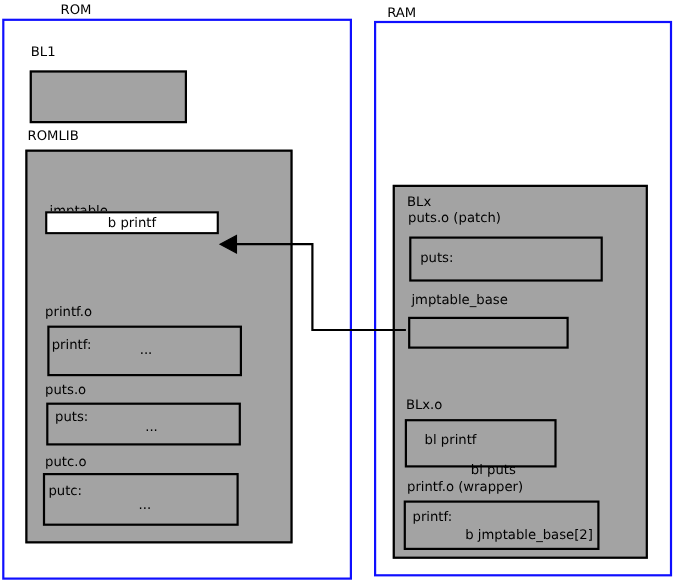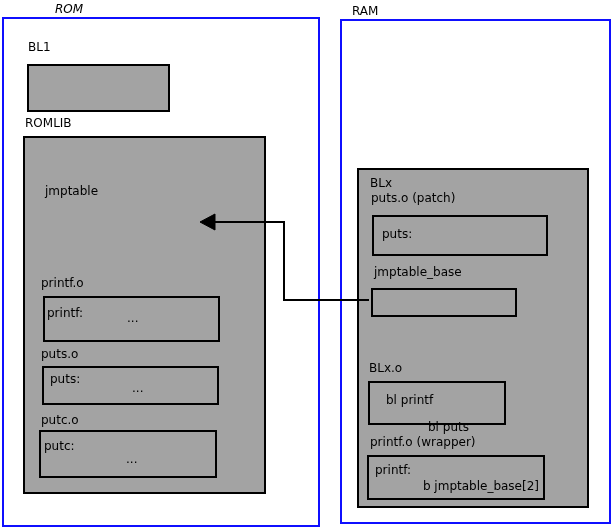--- a/index.html
+++ b/index.html
@@ -50,31 +50,32 @@
     left: 0; top: 0;
     width: 613px; height: 530px;
     pointer-events: none;
   }
 </style>
 </head>
 <body>
 
 <div id="canvas">
 
-  <div class="lbl" style="left:55px; top:2px;font-style:italic;">ROM</div>
+  <div class="lbl" style="left:55px; top:2px;">ROM</div>
   <div class="region" style="left:2px; top:17px; width:318px; height:510px;"></div>
 
   <div class="lbl" style="left:28px; top:40px;">BL1</div>
   <div class="box" style="left:27px; top:64px; width:143px; height:48px;"></div>
 
   <div class="lbl" style="left:25px; top:116px;">ROMLIB</div>
   <div class="box" style="left:23px; top:136px; width:243px; height:358px;"></div>
 
   <div class="lbl" style="left:45px; top:184px;">jmptable</div>
   <div class="abs" style="left:41px; top:192px; width:158px;">
+    <div class="jmprow">b printf</div>
   </div>
 
   <div class="lbl" style="left:41px; top:276px;">printf.o</div>
   <div class="box" style="left:43px; top:296px; width:177px; height:46px;">
     <div class="lbl" style="left:2px; top:8px;">printf:</div>
     <div class="lbl" style="left:82px; top:13px;">...</div>
   </div>
 
   <div class="lbl" style="left:41px; top:347px;">puts.o</div>
   <div class="box" style="left:42px; top:366px; width:177px; height:39px;">

